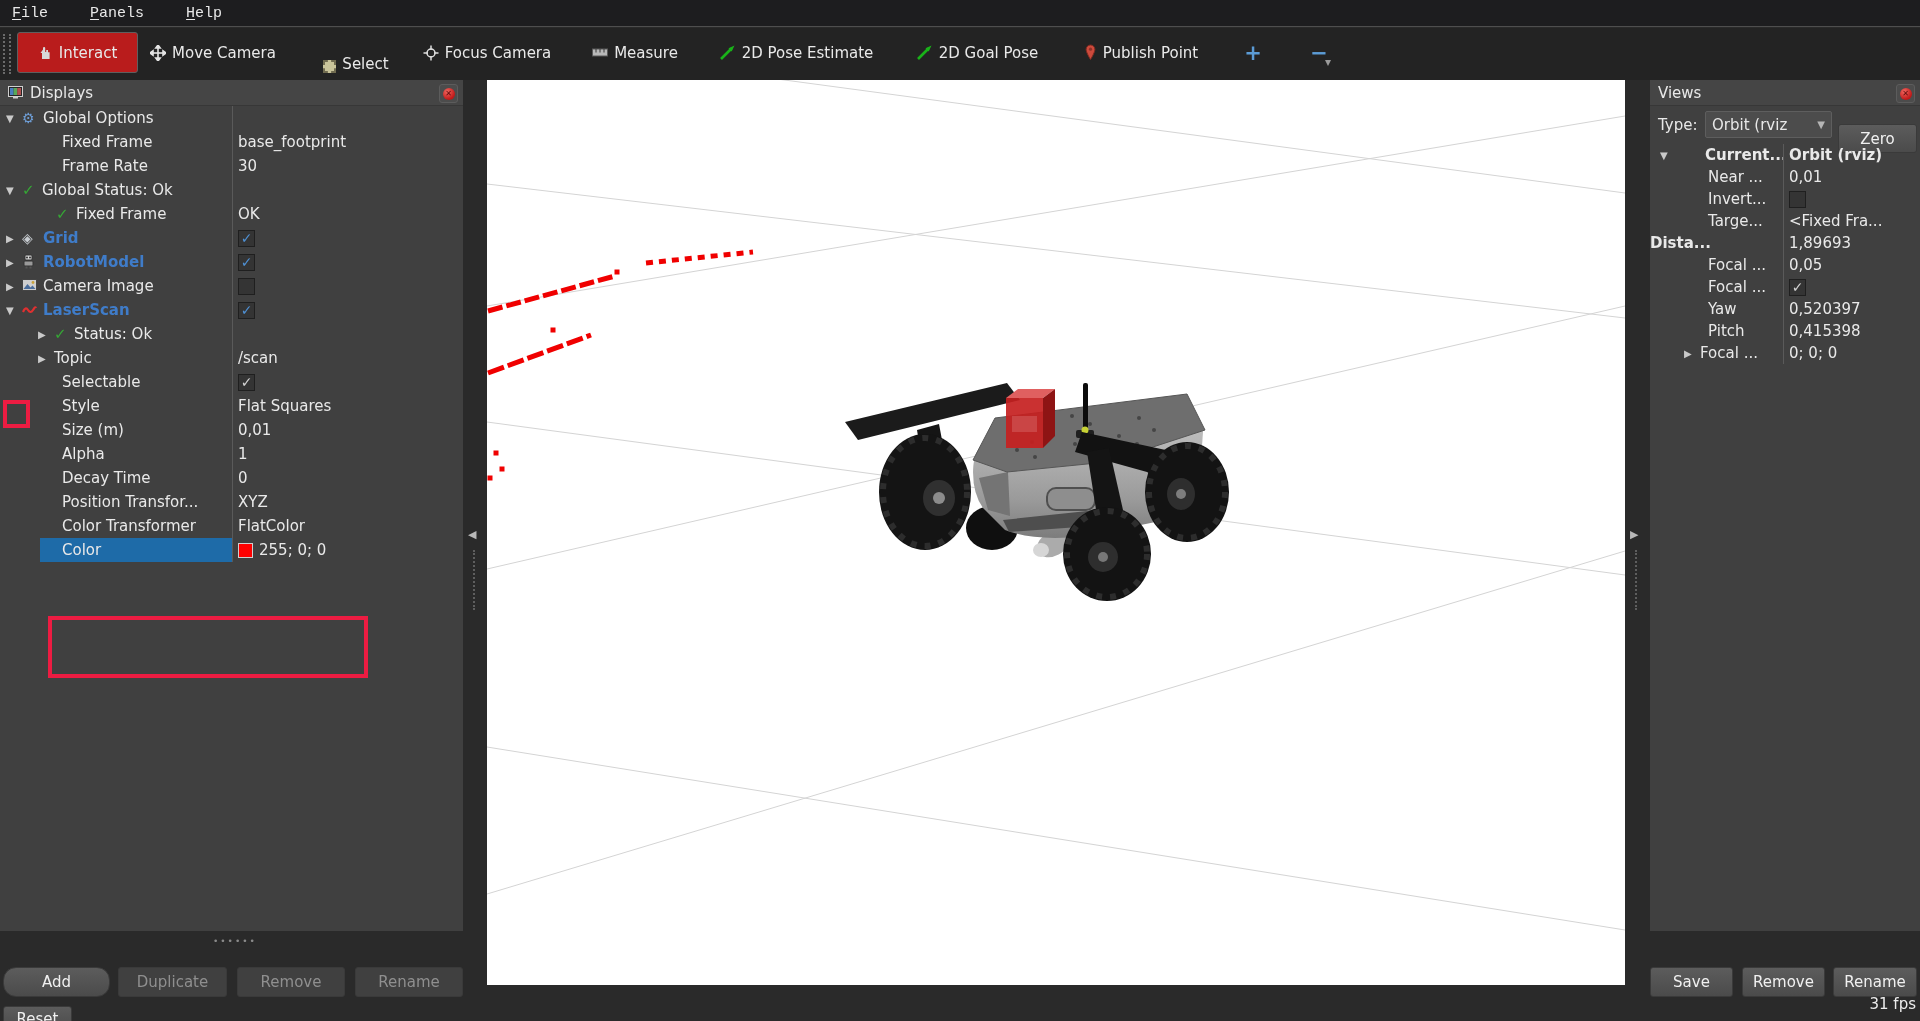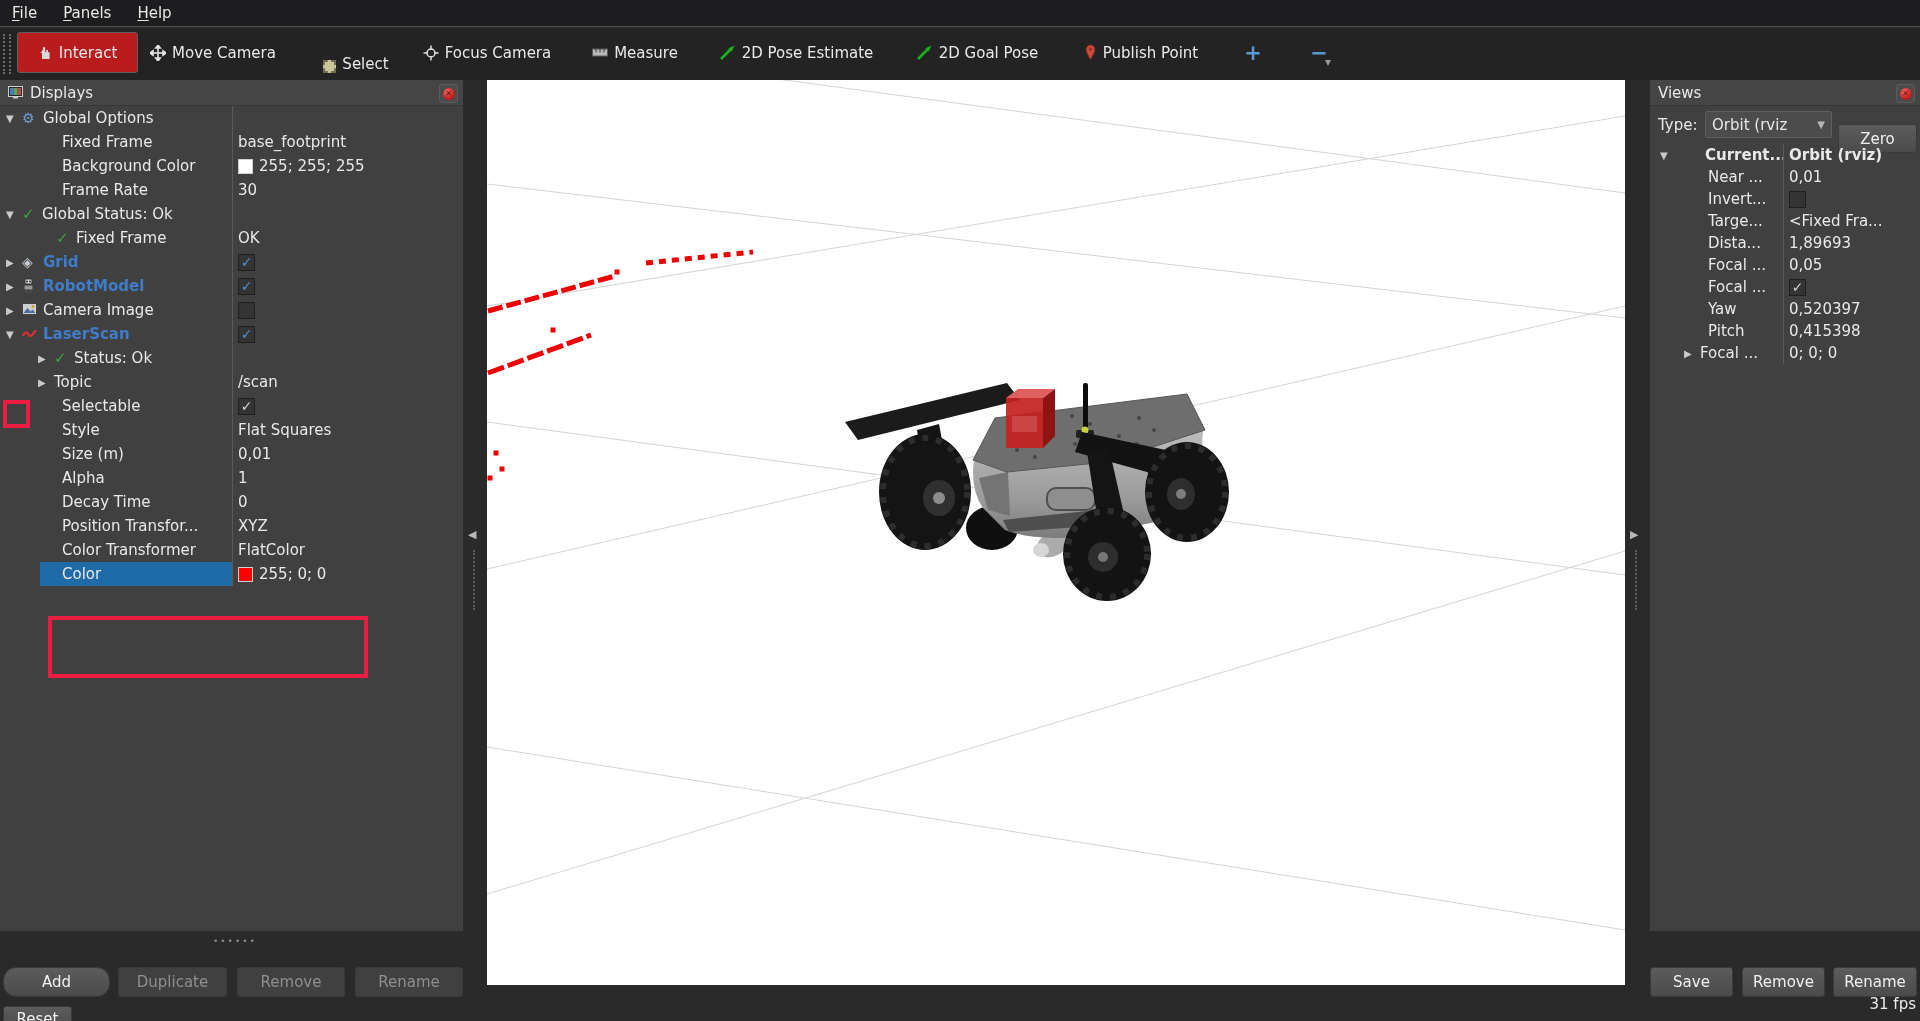--- a/index.html
+++ b/index.html
@@ -8,21 +8,21 @@
     background:#2a2a2a;
     font-family:"DejaVu Sans", sans-serif;
     font-size:15px;
     color:#e8e8e8;
     position:relative;
   }
   
   .menubar {
     position:absolute; left:0; top:0; width:1920px; height:27px;
     background:#1d1d1f; border-bottom:1px solid #4e4e4e;
-    display:flex; align-items:center; gap:26px; padding-left:12px;
+    display:flex; align-items:center; gap:42px; padding-left:12px;font-family:Liberation Mono, monospace;
   }
   .menu-item { cursor:default; }
   .menu-item u { text-underline-offset:2px; }
   
   .toolbar {
     position:absolute; left:0; top:28px; width:1920px; height:52px;
     background:#232323;
   }
   .tb-handle {
     position:absolute; left:3px; top:6px; width:8px; height:40px;
@@ -255,29 +255,20 @@
           <span class="tlabel">Global Options</span>
         </div>
         <div class="tcell tright"></div>
       </div>
       <div class="trow" style="height: 24px;">
         <div class="tcell tleft" style="width: 232px; padding-left: 62px;">
           <span class="tlabel">Fixed Frame</span>
         </div>
         <div class="tcell tright">
           <span class="tval">base_footprint</span>
-        </div>
-      </div>
-      <div class="trow" style="height: 24px;">
-        <div class="tcell tleft" style="width: 232px; padding-left: 62px;">
-          <span class="tlabel">Background Color</span>
-        </div>
-        <div class="tcell tright">
-          <span class="swatch" style="background: rgb(255, 255, 255);"></span>
-          <span class="tval">255; 255; 255</span>
         </div>
       </div>
       <div class="trow" style="height: 24px;">
         <div class="tcell tleft" style="width: 232px; padding-left: 62px;">
           <span class="tlabel">Frame Rate</span>
         </div>
         <div class="tcell tright">
           <span class="tval">30</span>
         </div>
       </div>
@@ -591,21 +582,21 @@
       </div>
       <div class="trow" style="height: 22px;">
         <div class="tcell tleft" style="width: 133px; padding-left: 58px;">
           <span class="tlabel">Targe...</span>
         </div>
         <div class="tcell tright">
           <span class="tval">&lt;Fixed Fra...</span>
         </div>
       </div>
       <div class="trow" style="height: 22px;">
-        <div class="tcell tleft" style="width: 133px; padding-left: 58px;">
+        <div class="tcell tleft" style="width: 133px;  font-weight: bold;">
           <span class="tlabel">Dista...</span>
         </div>
         <div class="tcell tright">
           <span class="tval">1,89693</span>
         </div>
       </div>
       <div class="trow" style="height: 22px;">
         <div class="tcell tleft" style="width: 133px; padding-left: 58px;">
           <span class="tlabel">Focal ...</span>
         </div>

